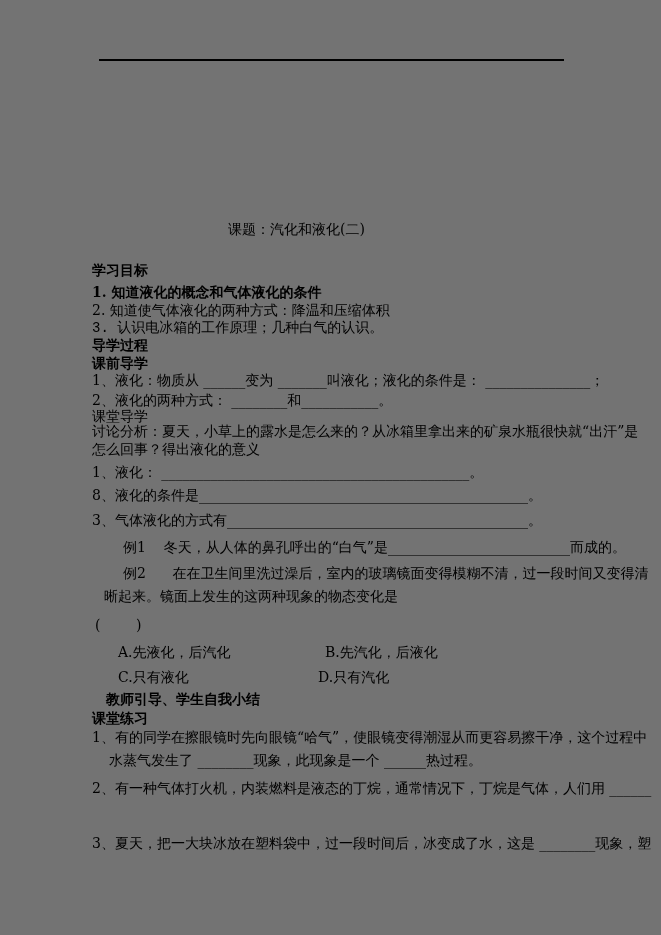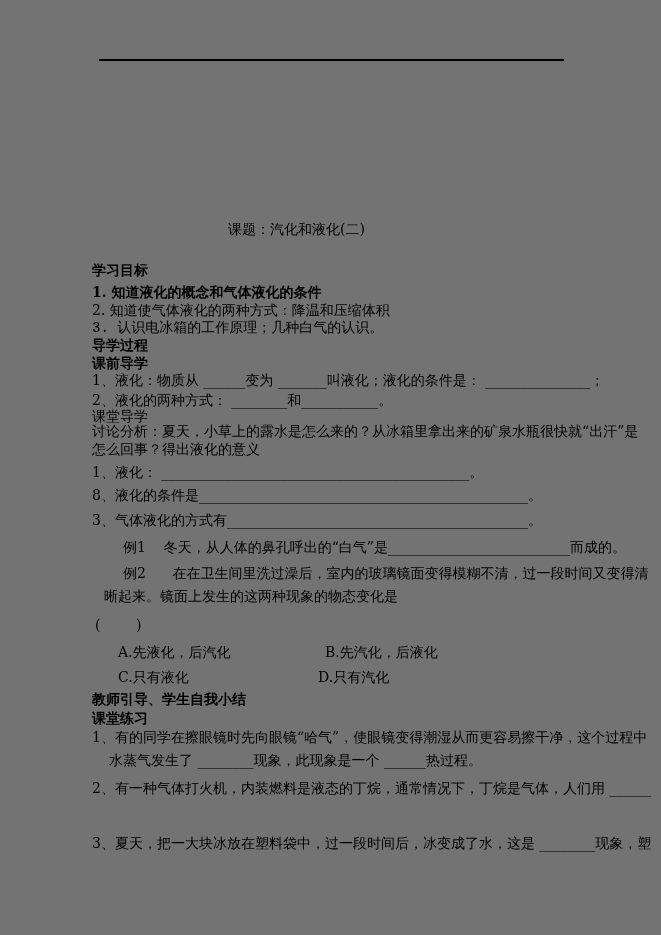--- a/index.html
+++ b/index.html
@@ -60,21 +60,21 @@
   <div class="line" style="left:123px; top:564px;">例2      在在卫生间里洗过澡后，室内的玻璃镜面变得模糊不清，过一段时间又变得清</div>
   <div class="line" style="left:104px; top:587px;">晰起来。镜面上发生的这两种现象的物态变化是</div>
 
   <div class="line" style="left:95px; top:616px;">(        )</div>
 
   <div class="line" style="left:118px; top:643px;">A.先液化，后汽化</div>
   <div class="line" style="left:325px; top:643px;text-align:center;">B.先汽化，后液化</div>
   <div class="line" style="left:118px; top:668px;">C.只有液化</div>
   <div class="line" style="left:318px; top:668px;">D.只有汽化</div>
 
-  <div class="line bold" style="left:92px; top:690px;text-align:right;">教师引导、学生自我小结</div>
+  <div class="line bold" style="left:106px; top:690px;text-align:right;">教师引导、学生自我小结</div>
   <div class="line bold" style="left:92px; top:709px;">课堂练习</div>
 
   <div class="line" style="left:92px; top:728px;">1、有的同学在擦眼镜时先向眼镜“哈气”，使眼镜变得潮湿从而更容易擦干净，这个过程中</div>
   <div class="line" style="left:109px; top:751px;">水蒸气发生了 ________现象，此现象是一个 ______热过程。</div>
   <div class="line" style="left:92px; top:779px;">2、有一种气体打火机，内装燃料是液态的丁烷，通常情况下，丁烷是气体，人们用 ______</div>
   <div class="line" style="left:92px; top:834px;">3、夏天，把一大块冰放在塑料袋中，过一段时间后，冰变成了水，这是 ________现象，塑</div>
 
 </div>
 
 </body></html>

